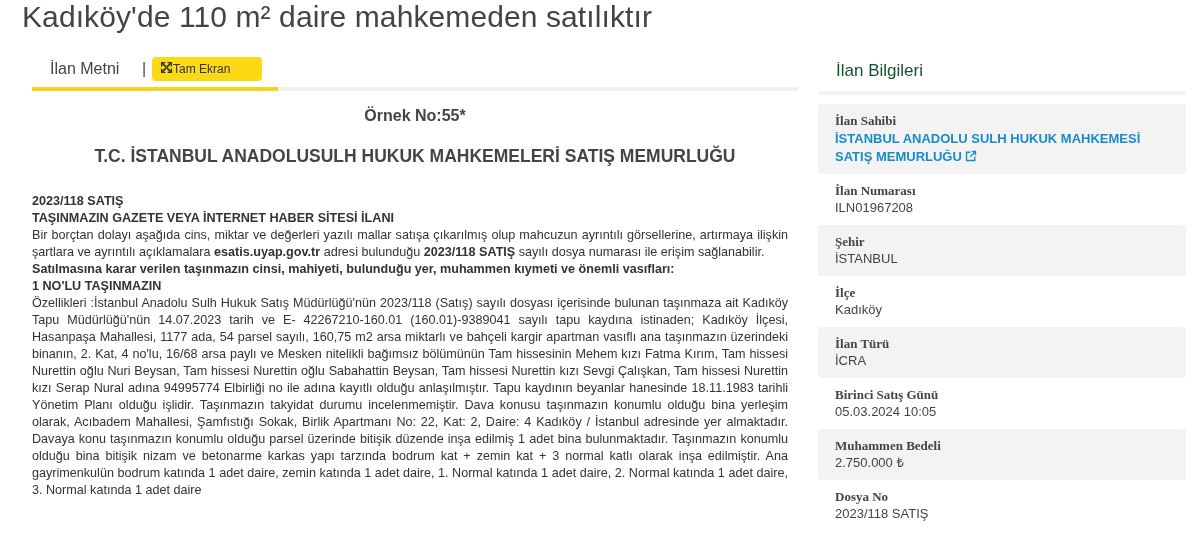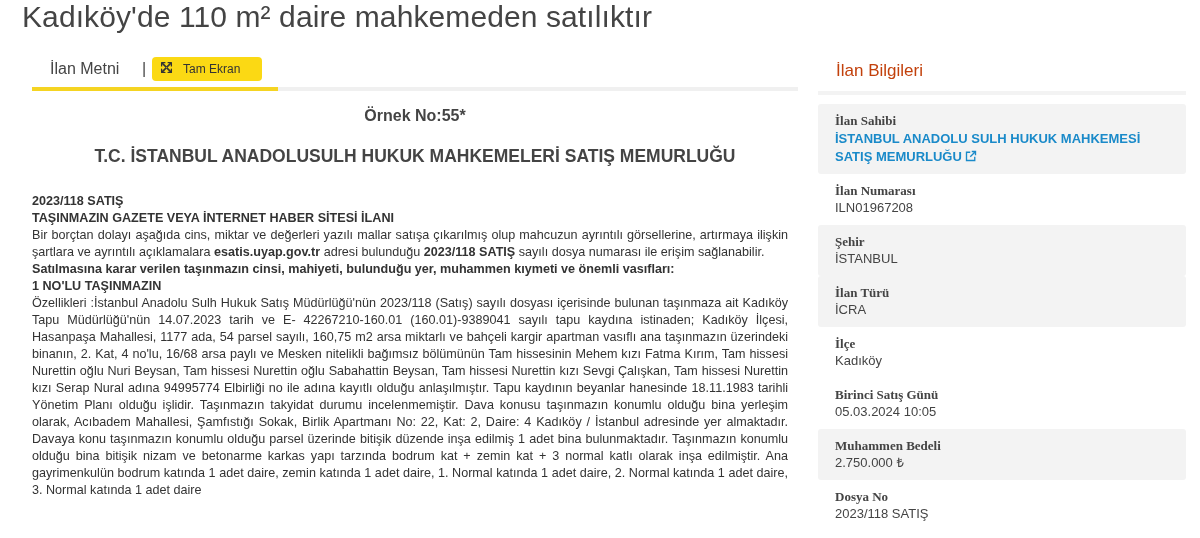--- a/index.html
+++ b/index.html
@@ -16,37 +16,37 @@
   .main { position: absolute; left: 32px; top: 55px; width: 766px; }
   .tabbar { position: relative; height: 38px; }
   .tab-label {
     position: absolute; left: 18px; top: 5px;
     font-size: 16px; color: #444;
   }
   .tab-sep { position: absolute; left: 110px; top: 5px; font-size: 16px; color: #444; }
   .fullscreen-btn {
     position: absolute; left: 120px; top: 2px; height: 24px; width: 110px;
     background: #fbd914; border-radius: 4px; border: none;
-    display: flex; align-items: center; padding-left: 8px; gap: 10px;
+    display: flex; align-items: center; padding-left: 8px; 
     font-family: "Liberation Sans", sans-serif; font-size: 12px; color: #333; cursor: pointer;
   }
   .fullscreen-btn svg { width: 13px; height: 13px; }
   .tab-underline-bg { position: absolute; left: 0; top: 32px; width: 766px; height: 4px; background: #f0f0f0; }
   .tab-underline { position: absolute; left: 0; top: 32px; width: 246px; height: 4px; background: #f5d422; }
 
   .doc { padding-top: 14px; }
   .doc-sample { text-align: center; font-weight: bold; font-size: 16px; color: #444; margin-bottom: 21px; padding-left: 0; }
   .doc-court { text-align: center; font-weight: bold; font-size: 17.5px; color: #444; line-height: 21px; padding: 0 60px; }
   .doc-body { margin-top: 26px; font-size: 12.6px; line-height: 17px; color: #333; text-align: justify; width: 756px; }
   .doc-body .b { font-weight: bold; }
   .doc-body p { margin: 0; }
 
   
   .sidebar { position: absolute; left: 818px; top: 55px; width: 368px; }
-  .sidebar-title { font-size: 17px; color: #c2410c; padding: 6px 0 0 18px; height: 36px; }
+  .sidebar-title { font-size: 17px; color: #14532d; padding: 6px 0 0 18px; height: 36px; }
   .sidebar-title-line { height: 4px; background: #f3f3f3; margin-bottom: 9px; }
   .info-item { padding: 8px 17px 9px 17px; }
   .info-item.shaded { background: #f3f3f3; border-radius: 3px; }
   .info-label { font-weight: bold; font-size: 13px; color: #444; line-height: 17px; font-family: Liberation Serif, serif; }
   .info-value { font-size: 13px; color: #444; line-height: 17px; }
   .info-link { font-weight: bold; font-size: 13px; color: #1a8ac9; line-height: 17px; text-decoration: none; display: inline; }
   .info-link svg { width: 12px; height: 12px; vertical-align: -1px; margin-left: 3px; }
 </style>
 </head>
 <body>
@@ -97,27 +97,27 @@
   </div>
 
   <div class="info-item">
     <div class="info-label">İlan Numarası</div>
     <div class="info-value">ILN01967208</div>
   </div>
   <div class="info-item shaded">
     <div class="info-label">Şehir</div>
     <div class="info-value">İSTANBUL</div>
   </div>
+  <div class="info-item">
+    <div class="info-label">İlçe</div>
+    <div class="info-value">Kadıköy</div>
+  </div>
   <div class="info-item shaded">
     <div class="info-label">İlan Türü</div>
     <div class="info-value">İCRA</div>
-  </div>
-  <div class="info-item">
-    <div class="info-label">İlçe</div>
-    <div class="info-value">Kadıköy</div>
   </div>
   <div class="info-item">
     <div class="info-label">Birinci Satış Günü</div>
     <div class="info-value">05.03.2024 10:05</div>
   </div>
   <div class="info-item shaded">
     <div class="info-label">Muhammen Bedeli</div>
     <div class="info-value">2.750.000 ₺</div>
   </div>
   <div class="info-item">

